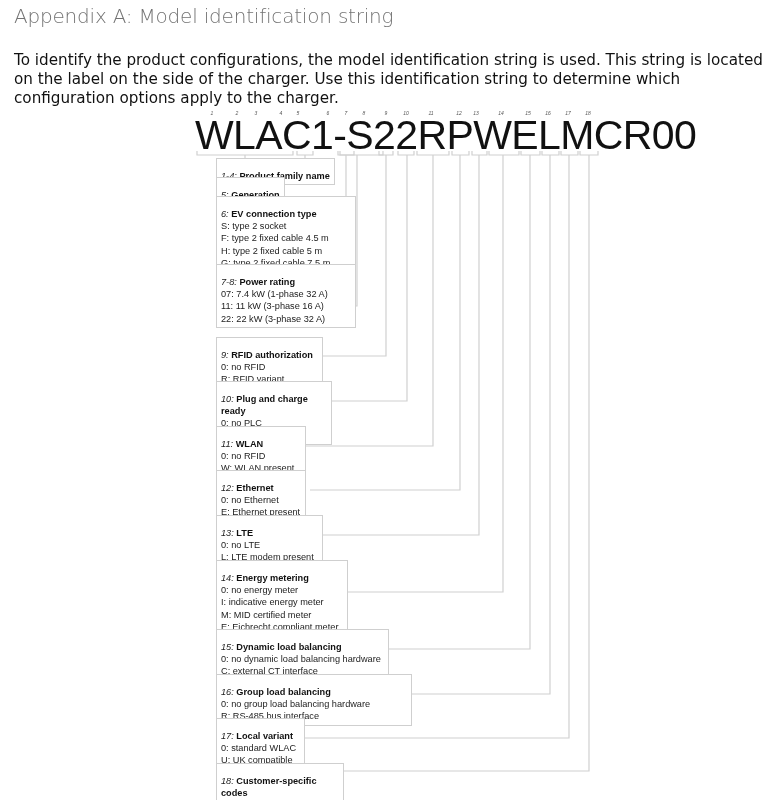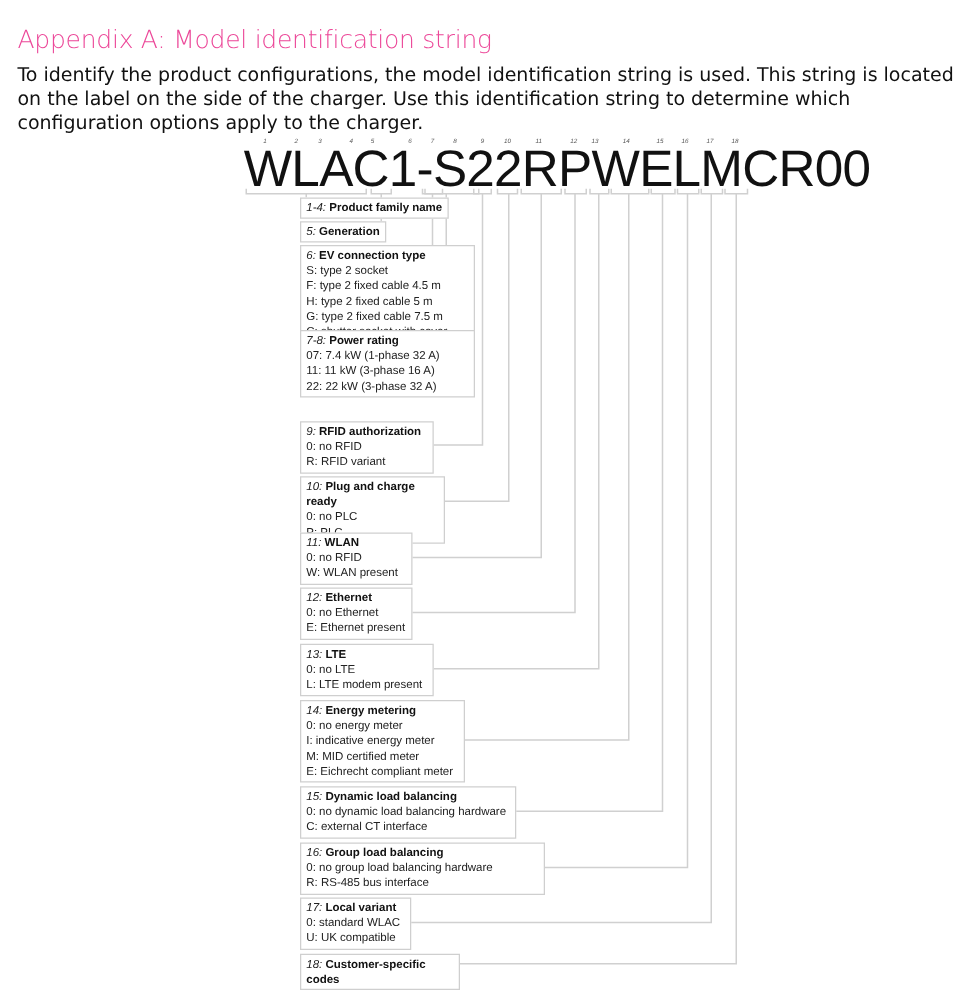--- a/index.html
+++ b/index.html
@@ -1,22 +1,22 @@
 <!DOCTYPE html>
 <html><head>
 <meta charset="utf-8">
 <style>
   html, body { margin:0; padding:0; background:#ffffff; }
   body { width:782px; height:800px; position:relative; overflow:hidden; font-family:"DejaVu Sans", sans-serif; color:#111; }
-  .title { position:absolute; left:14px; top:19px; font-family:"DejaVu Sans", sans-serif; font-weight:200; font-size:20px; letter-spacing:-0.2px; color:#ec4899; margin:0; }
+  .title { position:absolute; left:14px; top:4px; font-family:"DejaVu Sans", sans-serif; font-weight:200; font-size:20px; letter-spacing:-0.2px; color:#737373; margin:0; }
   .intro { position:absolute; left:14px; top:51px; width:770px; font-family:"DejaVu Sans", sans-serif; font-size:15.2px; line-height:19px; color:#111; margin:0; }
   .diagram { position:absolute; left:0; top:0; width:782px; height:800px; }
   .model { position:absolute; left:195px; top:110px; font-family:"Liberation Sans", sans-serif; font-size:41px; letter-spacing:-0.6px; color:#111; line-height:50px; }
   .idx { position:absolute; top:110px; font-family:"Liberation Sans", sans-serif; font-size:5px; font-style:italic; color:#555; width:20px; text-align:center; }
-  .box { position:absolute; left:216px; border:1px solid #cfcfcf; background:#fff; padding:1px 4px 2px 4px; font-family:"Liberation Sans", sans-serif; font-size:9.2px; line-height:12.2px; color:#222; box-sizing:border-box;margin-left:24px; }
+  .box { position:absolute; left:216px; border:1px solid #cfcfcf; background:#fff; padding:11px 4px 2px 4px; font-family:"Liberation Sans", sans-serif; font-size:9.2px; line-height:12.2px; color:#222; box-sizing:border-box; }
   .box .num { font-style:italic; }
   .box .head { font-weight:bold; color:#111; }
   .box .opt { display:block; }
   svg line, svg polyline { stroke:#d0d0d0; stroke-width:1.2; fill:none; }
 </style>
 </head>
 <body>
 
 <h1 class="title">Appendix A: Model identification string</h1>
 <p class="intro">To identify the product configurations, the model identification string is used. This string is located on the label on the side of the charger. Use this identification string to determine which configuration options apply to the charger.</p>

